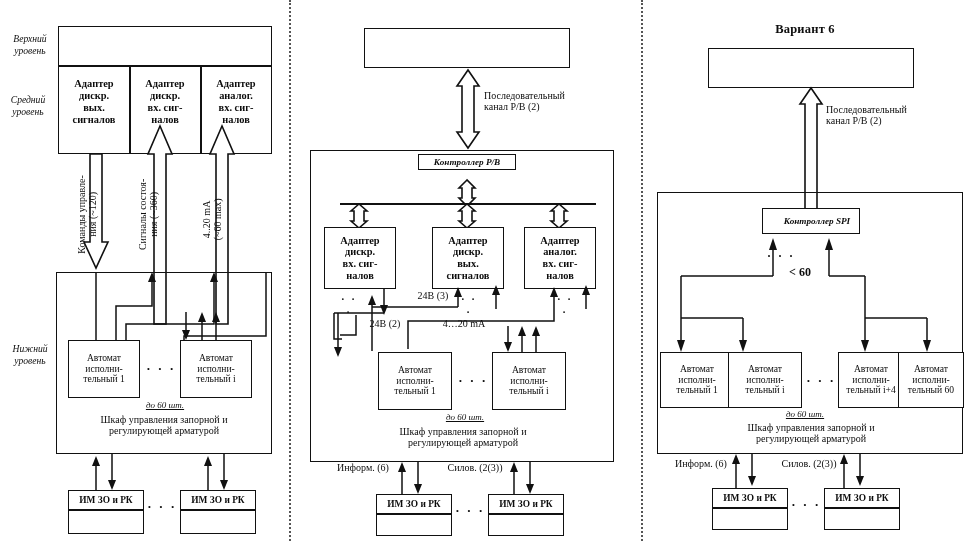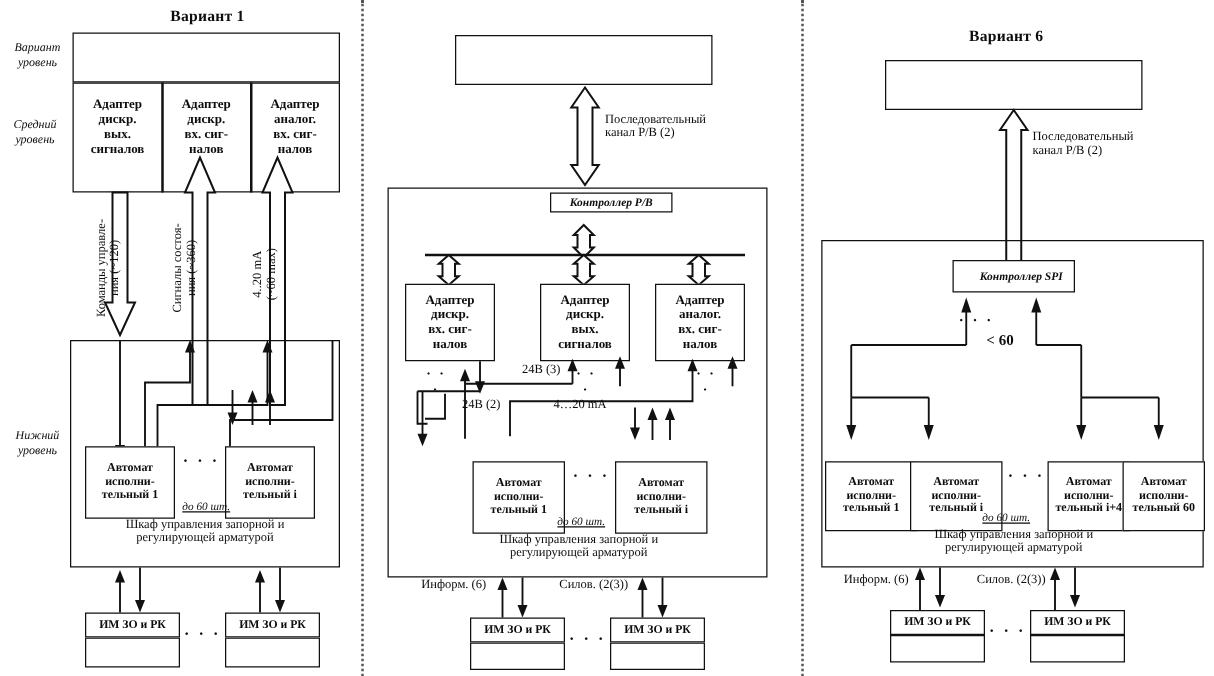--- a/index.html
+++ b/index.html
@@ -14,21 +14,21 @@
   .box.thin{border-width:1.3px;}
   .box.outline{background:transparent;}
 
   .lbl{position:absolute;box-sizing:border-box;text-align:center;line-height:1.14;}
 
   .b{font-weight:bold;}
 
   .title{font-weight:bold;font-size:12.5px;letter-spacing:.2px;}
   .asu{font-size:20px;letter-spacing:1px;}
   .adapter{font-size:10.4px;font-weight:bold;}
-  .automat{font-size:9.6px;font-weight:bold;margin-top:17px;}
+  .automat{font-size:9.6px;font-weight:normal;}
   .ctrl{font-size:9.2px;font-weight:bold;font-style:italic;}
   .im{font-size:9.4px;font-weight:bold;}
   .sig{font-size:10px;}
   .cab{font-size:10px;}
   .lvl{font-size:9.6px;font-style:italic;line-height:1.3;}
   .small-it{font-size:9px;font-style:italic;text-decoration:underline;}
   .dots{font-size:13px;letter-spacing:2px;font-weight:bold;}
 
   
   .ln{position:absolute;background:#111;}
@@ -52,33 +52,32 @@
 </style>
 </head>
 <body>
 
 <div class="stage">
 
   <div class="sep" style="left:289px;"></div>
   <div class="sep" style="left:641px;"></div>
 
   <div class="lbl lvl" style="left:2px;top:33px;width:56px;">
-    <div>Вариант</div>
+    <div>Верхний</div>
     <div>уровень</div>
   </div>
   <div class="lbl lvl" style="left:0;top:94px;width:56px;">
     <div>Средний</div>
     <div>уровень</div>
   </div>
   <div class="lbl lvl" style="left:2px;top:343px;width:56px;">
     <div>Нижний</div>
     <div>уровень</div>
   </div>
 
-  <div class="lbl title" style="left:60px;top:6px;width:212px;">Вариант 1</div>
 
   <div class="box asu" style="left:58px;top:26px;width:214px;height:40px;">
     <span></span>
   </div>
 
   <div class="box outline" style="left:58px;top:66px;width:214px;height:88px;"></div>
   <div class="ln lnv" style="left:129px;top:66px;height:88px;"></div>
   <div class="ln lnv" style="left:200px;top:66px;height:88px;"></div>
 
   <div class="lbl adapter" style="left:60px;top:78px;width:68px;">
@@ -204,21 +203,21 @@
   <svg class="hollow" style="left:457px;top:70px;" width="22" height="78">
     <path d="M11,0 L0,16 L5,16 L5,62 L0,62 L11,78 L22,62 L17,62 L17,16 L22,16 Z"></path>
   </svg>
   <div class="lbl sig" style="left:484px;top:90px;width:120px;text-align:left;">
     <div>Последовательный</div>
     <div>канал Р/В (2)</div>
   </div>
 
   <div class="box outline" style="left:310px;top:150px;width:304px;height:312px;"></div>
 
-  <div class="box thin ctrl" style="left:418px;top:154px;width:98px;height:16px;margin-left:22px;">
+  <div class="box thin ctrl" style="left:418px;top:154px;width:98px;height:16px;">
     <span>Контроллер Р/В</span>
   </div>
 
   <svg class="hollow" style="left:459px;top:180px;" width="16" height="26">
     <path d="M8,0 L0,8 L3,8 L3,18 L0,18 L8,26 L16,18 L13,18 L13,8 L16,8 Z"></path>
   </svg>
 
   <div class="ln lnh" style="left:340px;top:203px;width:256px;"></div>
 
   <svg class="hollow" style="left:351px;top:204px;" width="16" height="24">

